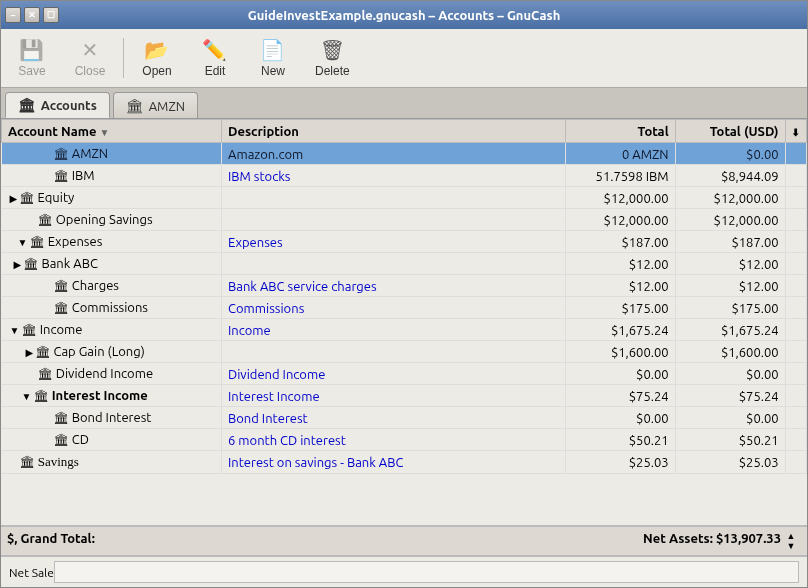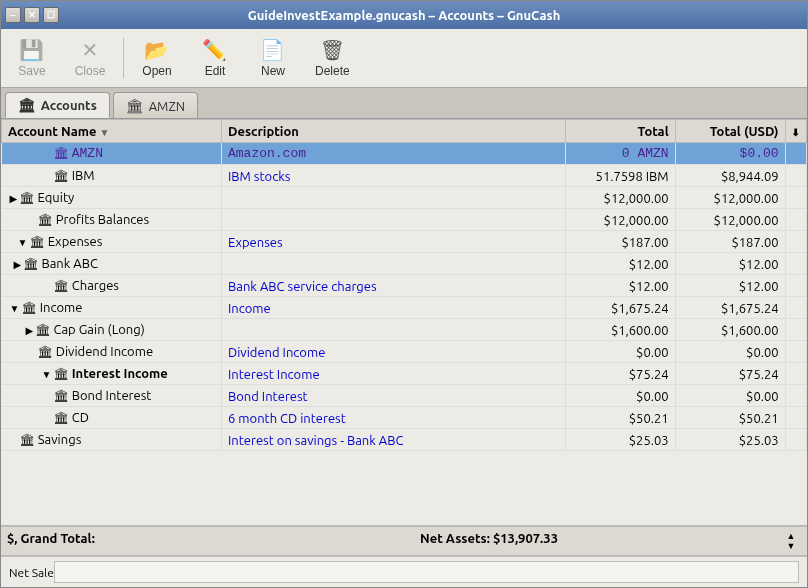--- a/index.html
+++ b/index.html
@@ -133,21 +133,21 @@
       margin-left: 24px;
     }
     thead th.right { text-align: right; }
     .scroll-area {
       flex: 1;
       overflow-y: auto;
       overflow-x: hidden;
     }
     tbody tr { border-bottom: 1px solid #ddd; }
     tbody tr.selected { background: #6fa3d8; color: white; }
-    tbody tr.selected td { color: #4c1d95; font-family: Liberation Mono, monospace; }
+    tbody tr.selected td { color: #0f172a; }
     td {
       padding: 3px 6px;
       border-right: 1px solid #ddd;
       white-space: nowrap;
     }
     td.right { text-align: right; }
     .expand-icon { font-size: 10px; margin-right: 2px; cursor: pointer; }
     .acct-icon { font-size: 12px; margin-right: 3px; }
     .bottom-bar {
       background: #edebe5;
@@ -168,21 +168,21 @@
     .grand-total-row {
       background: #ddd9d2;
       border-top: 2px solid #bbb;
       padding: 4px 6px;
       display: flex;
       font-weight: bold;
       font-size: 13px;
       border-bottom: 1px solid #bbb;
     }
     .grand-label { min-width: 190px; font-weight: bold; }
-    .grand-center { flex: 1; text-align: center; }
+    .grand-center { flex: 1; text-align: right; }
     .grand-right { min-width: 180px; text-align: right; }
     .desc-col { color: #0000cc; }
     .header-sort { font-size: 10px; color: #666; }
   </style>
 </head>
 <body>
 
 <div class="window">
 
   <div class="titlebar">
@@ -272,21 +272,21 @@
               <td></td>
             </tr>
             <tr>
               <td style="padding-left: 8px;"><span class="expand-icon">▶</span><span class="acct-icon">🏛</span><span>Equity</span></td>
               <td class="desc-col"></td>
               <td class="right">$12,000.00</td>
               <td class="right">$12,000.00</td>
               <td></td>
             </tr>
             <tr>
-              <td style="padding-left: 24px;"><span style="display:inline-block;width:12px"></span><span class="acct-icon">🏛</span><span>Profits Balances</span></td>
+              <td style="padding-left: 24px;"><span style="display:inline-block;width:12px"></span><span class="acct-icon">🏛</span><span>Opening Savings</span></td>
               <td class="desc-col"></td>
               <td class="right">$12,000.00</td>
               <td class="right">$12,000.00</td>
               <td></td>
             </tr>
             <tr>
               <td style="padding-left: 16px;"><span class="expand-icon">▼</span><span class="acct-icon">🏛</span><span>Expenses</span></td>
               <td class="desc-col">Expenses</td>
               <td class="right">$187.00</td>
               <td class="right">$187.00</td>
@@ -300,20 +300,27 @@
               <td></td>
             </tr>
             <tr>
               <td style="padding-left: 40px;"><span style="display:inline-block;width:12px"></span><span class="acct-icon">🏛</span><span>Charges</span></td>
               <td class="desc-col">Bank ABC service charges</td>
               <td class="right">$12.00</td>
               <td class="right">$12.00</td>
               <td></td>
             </tr>
             <tr>
+              <td style="padding-left: 40px;"><span style="display:inline-block;width:12px"></span><span class="acct-icon">🏛</span><span>Commissions</span></td>
+              <td class="desc-col">Commissions</td>
+              <td class="right">$175.00</td>
+              <td class="right">$175.00</td>
+              <td></td>
+            </tr>
+            <tr>
               <td style="padding-left: 8px;"><span class="expand-icon">▼</span><span class="acct-icon">🏛</span><span>Income</span></td>
               <td class="desc-col">Income</td>
               <td class="right">$1,675.24</td>
               <td class="right">$1,675.24</td>
               <td></td>
             </tr>
             <tr>
               <td style="padding-left: 24px;"><span class="expand-icon">▶</span><span class="acct-icon">🏛</span><span>Cap Gain (Long)</span></td>
               <td class="desc-col"></td>
               <td class="right">$1,600.00</td>
@@ -321,42 +328,42 @@
               <td></td>
             </tr>
             <tr>
               <td style="padding-left: 24px;"><span style="display:inline-block;width:12px"></span><span class="acct-icon">🏛</span><span>Dividend Income</span></td>
               <td class="desc-col">Dividend Income</td>
               <td class="right">$0.00</td>
               <td class="right">$0.00</td>
               <td></td>
             </tr>
             <tr>
-              <td style="padding-left: 40px; margin-top: 40px;"><span class="expand-icon">▼</span><span class="acct-icon">🏛</span><strong>Interest Income</strong></td>
+              <td style="padding-left: 20px; margin-top: 40px;"><span class="expand-icon">▼</span><span class="acct-icon">🏛</span><strong>Interest Income</strong></td>
               <td class="desc-col">Interest Income</td>
               <td class="right">$75.24</td>
               <td class="right">$75.24</td>
               <td></td>
             </tr>
             <tr>
               <td style="padding-left: 40px;"><span style="display:inline-block;width:12px"></span><span class="acct-icon">🏛</span><span>Bond Interest</span></td>
               <td class="desc-col">Bond Interest</td>
               <td class="right">$0.00</td>
               <td class="right">$0.00</td>
               <td></td>
             </tr>
             <tr>
               <td style="padding-left: 40px; margin-left: 24px;"><span style="display:inline-block;width:12px"></span><span class="acct-icon">🏛</span><span>CD</span></td>
               <td class="desc-col">6 month CD interest</td>
               <td class="right">$50.21</td>
               <td class="right">$50.21</td>
               <td></td>
             </tr>
             <tr>
-              <td style=""><span style="display:inline-block;width:12px"></span><span class="acct-icon">🏛</span><span>Savings</span></td>
+              <td style=" font-family: Liberation Serif, serif;"><span style="display:inline-block;width:12px"></span><span class="acct-icon">🏛</span><span>Savings</span></td>
               <td class="desc-col">Interest on savings - Bank ABC</td>
               <td class="right">$25.03</td>
               <td class="right">$25.03</td>
               <td></td>
             </tr>
           </tbody>
       </table>
     </div>
   </div>
 

